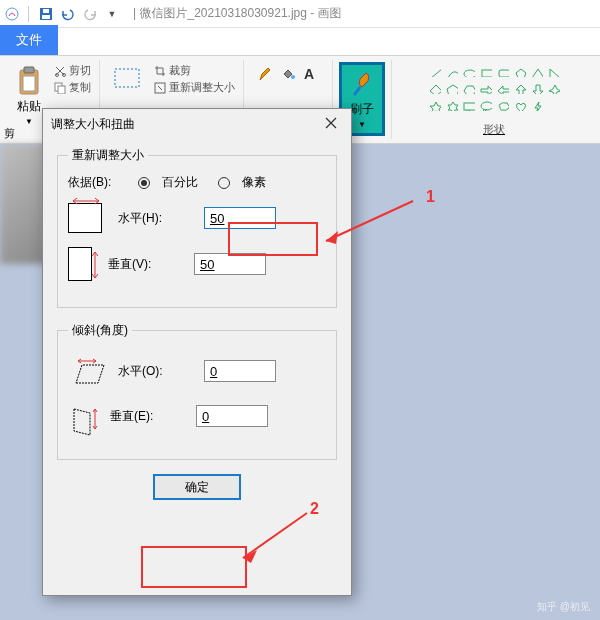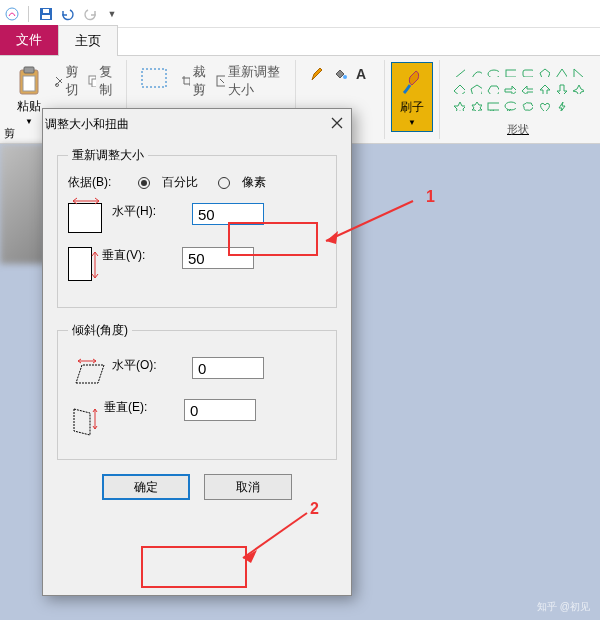--- a/index.html
+++ b/index.html
@@ -9,59 +9,59 @@
     .titlebar { height: 28px; background: #fff; display: flex; align-items: center; padding: 0 4px; gap: 4px; border-bottom: 1px solid #e0e0e0; }
     .titlebar .app-icon { width: 16px; height: 16px; }
     .qat { display: flex; gap: 4px; align-items: center; }
     .qat-item { width: 18px; height: 18px; display: flex; align-items: center; justify-content: center; }
     .qat-sep { width: 1px; height: 16px; background: #ccc; margin: 0 4px; }
     .titlebar-text { color: #888; font-size: 12px; margin-left: 8px; }
     
     
     .tabs { height: 28px; display: flex; align-items: flex-end; background: #fff; border-bottom: 1px solid #d0d0d0; }
     .tab { padding: 6px 16px; font-size: 13px; cursor: pointer; }
-    .tab.file { background: #be185d; color: #fff; text-align: center; }
+    .tab.file { background: #3b82f6; color: #fff; text-align: center; }
     .tab.active { background: #f5f5f5; border: 1px solid #d0d0d0; border-bottom: none; position: relative; top: 1px; }
     
     
     .ribbon { height: 88px; background: #f5f5f5; display: flex; padding: 4px; border-bottom: 1px solid #d0d0d0; }
     .ribbon-group { display: flex; flex-direction: column; align-items: center; padding: 2px 6px; border-right: 1px solid #ddd; }
     .ribbon-group.shapes-group { flex: 1; border-right: none; text-decoration: underline; }
     .big-button { display: flex; flex-direction: column; align-items: center; gap: 2px; padding: 4px 6px; }
-    .big-button.highlight { background: #eab308; border: 1px solid #0369a1; }
-    .small-buttons { display: flex; flex-direction: row; gap: 0; font-size: 13px; color: #555; margin-left: 4px; }
+    .big-button.highlight { background: #14b8a6; border: 3px solid #0369a1; }
+    .small-buttons { display: flex; flex-direction: column; gap: 0; font-size: 11px; color: #555; margin-left: 4px; }
     .small-btn-row { display: flex; align-items: center; gap: 3px; padding: 1px 2px; }
     .group-label { font-size: 11px; color: #555; margin-top: auto; }
     .tool-icons { display: flex; gap: 6px; padding: 4px 8px; align-items: flex-start; }
     .shapes-grid { display: flex; flex-direction: column; gap: 2px; padding: 2px 4px; }
     .shapes-row { display: flex; gap: 0px; }
     .shapes-row svg { border: 1px solid transparent; padding: 1px; }
     
     
     .canvas-area { position: absolute; top: 144px; left: 0; right: 0; bottom: 0; background: #b9c6dc; }
     .canvas-img { position: absolute; left: 0; top: 0; width: 46px; height: 120px; background: linear-gradient(135deg,#c0c0c0,#888); filter: blur(3px); }
     .selection-label { position: absolute; left: 4px; top: -18px; font-size: 11px; }
     
     
     .dialog { position: absolute; left: 42px; top: 108px; width: 310px; height: 488px; background: #f0f0f0; border: 1px solid #888; box-shadow: 4px 4px 14px rgba(0,0,0,0.35); }
-    .dialog-titlebar { height: 30px; display: flex; align-items: center; padding: 0 2px; font-size: 12px; justify-content: space-between; text-align: center; }
+    .dialog-titlebar { height: 30px; display: flex; align-items: center; padding: 0 8px; font-size: 12px; justify-content: space-between; text-align: center; }
     .dialog-close { font-size: 14px; padding: 2px 6px; }
     .dialog-body { padding: 8px 14px; }
     fieldset { border: 1px solid #ccc; padding: 10px 10px 12px 10px; margin-bottom: 14px; }
     legend { font-size: 12px; padding: 0 4px; }
-    .form-row { display: flex; gap: 10px; margin: 8px 0 14px 0; }
+    .form-row { display: flex; align-items: center; gap: 16px; margin: 8px 0 14px 0; }
     .form-row .lbl { width: 70px; text-align: left; }
     .by-row { display: flex; align-items: flex-start; gap: 20px; margin-bottom: 12px; }
     .by-row .lbl { width: 50px; }
     .radio { display: flex; align-items: center; gap: 12px; }
     .radio-mark { width: 12px; height: 12px; border: 1px solid #333; border-radius: 50%; display: inline-flex; align-items: center; justify-content: center; }
     .radio-mark.checked::after { content: ""; width: 6px; height: 6px; background: #333; border-radius: 50%; }
     .icon-box { width: 34px; height: 30px; border: 1px solid #000; display: flex; align-items: center; justify-content: center; position: relative; background: #fff; }
     .icon-box.narrow { width: 24px; height: 34px; }
-    .input-num { width: 72px; height: 22px; border: 1px solid #888; background: #fff; padding: 2px 5px; font-size: 15px; }
+    .input-num { width: 72px; height: 22px; border: 1px solid #888; background: #fff; padding: 2px 5px; font-size: 13px; text-decoration: underline; }
     .input-num.focus { border: 1px solid #1979ca; }
     .check-row { display: flex; align-items: center; gap: 5px; margin-top: 4px; }
     .checkmark { width: 13px; height: 13px; border: 1px solid #333; display: inline-flex; align-items: center; justify-content: center; }
     .dialog-buttons { display: flex; gap: 14px; justify-content: center; margin-top: 6px; }
     .dlg-btn { width: 88px; height: 26px; border: 1px solid #888; background: #e8e8e8; display: flex; align-items: center; justify-content: center; font-size: 12px; }
     .dlg-btn.primary { border: 2px solid #1979ca; }
     
     
     .anno-box { position: absolute; border: 2px solid #e33; pointer-events: none; }
     .anno-text { position: absolute; color: #e33; font-size: 16px; font-weight: bold; }
@@ -99,25 +99,25 @@
         </svg>
       </span>
     <span class="qat-item">
         <svg width="16" height="14">
           <path d="M6 3 A5 5 0 1 0 13 7" fill="none" stroke="#bbb" stroke-width="1.5"></path>
           <path d="M13 4 L13 8 L9 8" fill="none" stroke="#bbb" stroke-width="1.5"></path>
         </svg>
       </span>
   </div>
   <span class="qat-item" style="font-size:9px;color:#555">▼</span>
+  <span class="titlebar-text">| 微信图片_20210318030921.jpg - 画图</span>
 </div>
 
 <div class="tabs">
   <div class="tab file">文件</div>
-  <div class="tab active">主页</div>
 </div>
 
 <div class="ribbon">
   <div class="ribbon-group" style="flex-direction:row;align-items:flex-start">
     <div class="big-button">
       <svg width="26" height="30">
           <rect x="4" y="4" width="18" height="24" rx="2" fill="#d9a75a" stroke="#a87"></rect>
           <rect x="8" y="1" width="10" height="6" rx="1" fill="#999" stroke="#666"></rect>
           <rect x="7" y="10" width="12" height="15" fill="#fff" stroke="#999"></rect>
         </svg>
@@ -339,21 +339,20 @@
               <path d="M6 10 L6 32 L22 36 L22 14 Z" fill="none" stroke="#000" stroke-dasharray="2 1"></path>
               <path d="M27 10 L27 30 M27 10 L25 13 M27 10 L29 13 M27 30 L25 27 M27 30 L29 27" stroke="#d33" fill="none"></path>
             </svg></span>
         <span class="lbl">垂直(E):</span>
         <input class="input-num" value="0" style="">
       </div>
     </fieldset>
 
     <div class="dialog-buttons">
       <div class="dlg-btn primary">确定</div>
-      <div class="dlg-btn">取消</div>
     </div>
   </div>
 </div>
 
 <div class="anno-box" style="left:228px;top:222px;width:90px;height:34px"></div>
 <svg class="arrow" style="left:318px;top:196px" width="100" height="60">
     <path d="M95 5 L8 45" stroke="#e33" stroke-width="2"></path>
     <path d="M8 45 L20 35 L18 48 Z" fill="#e33"></path>
   </svg>
 <span class="anno-text" style="left:426px;top:188px">1</span>

